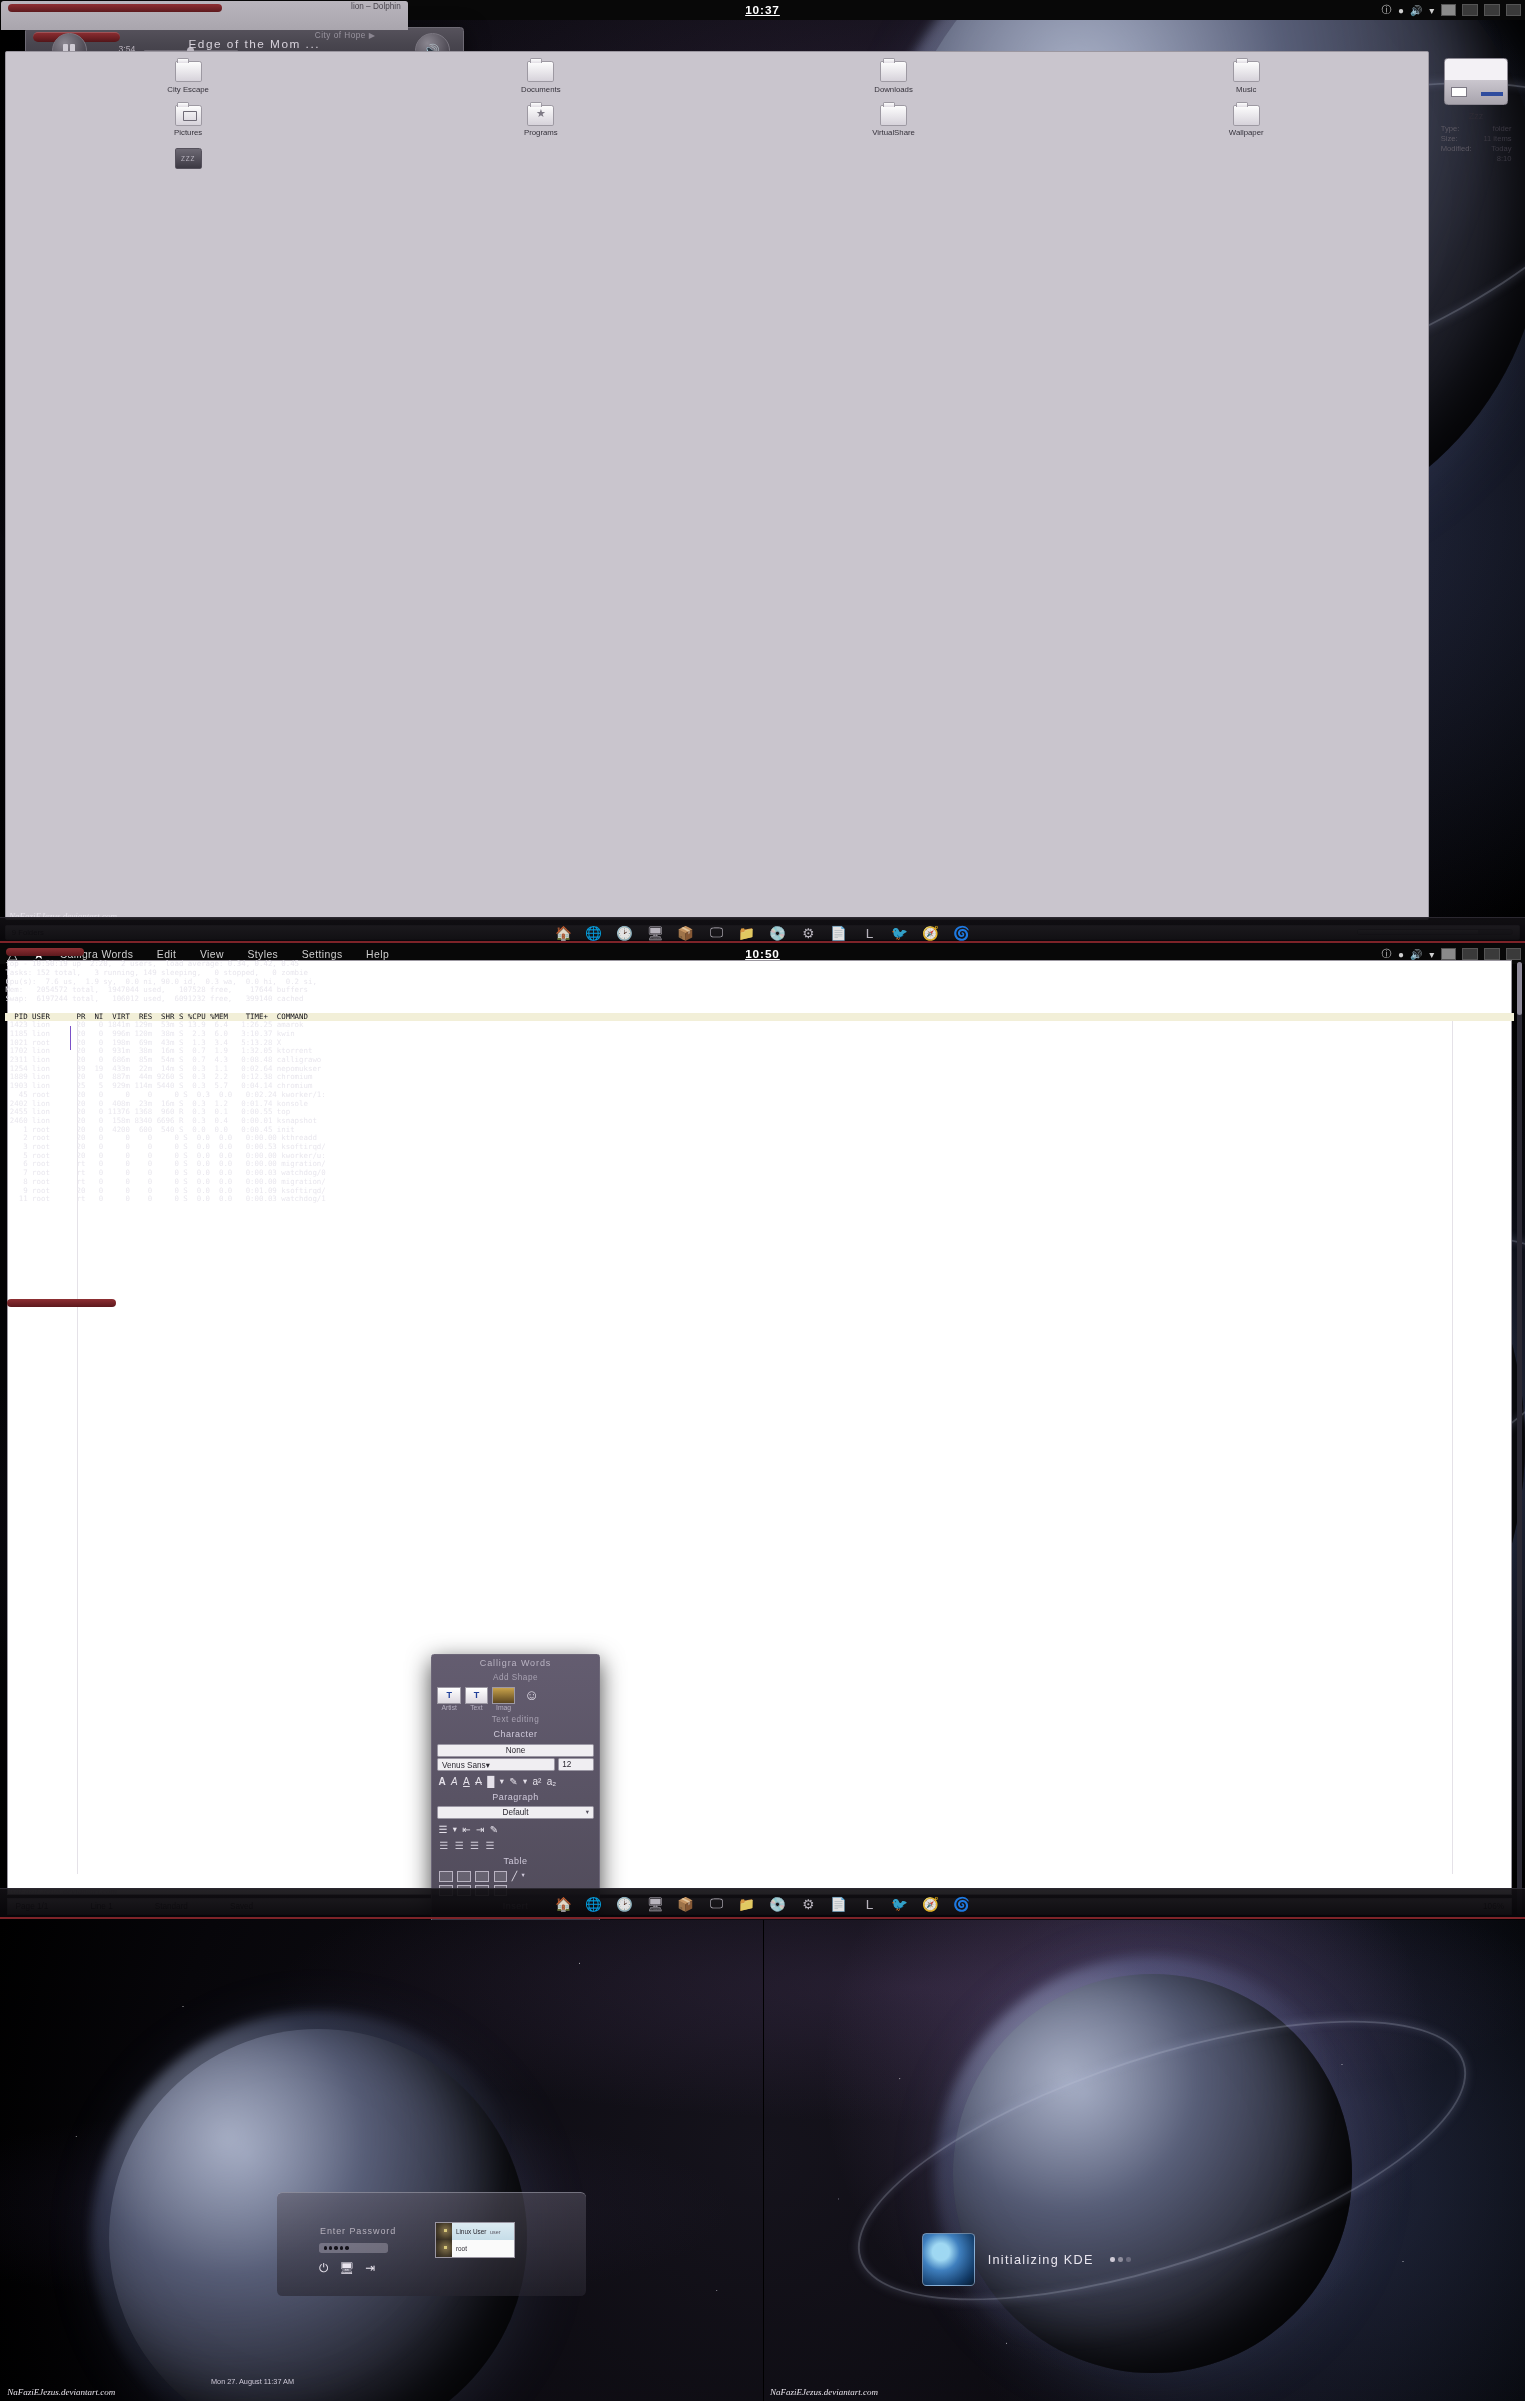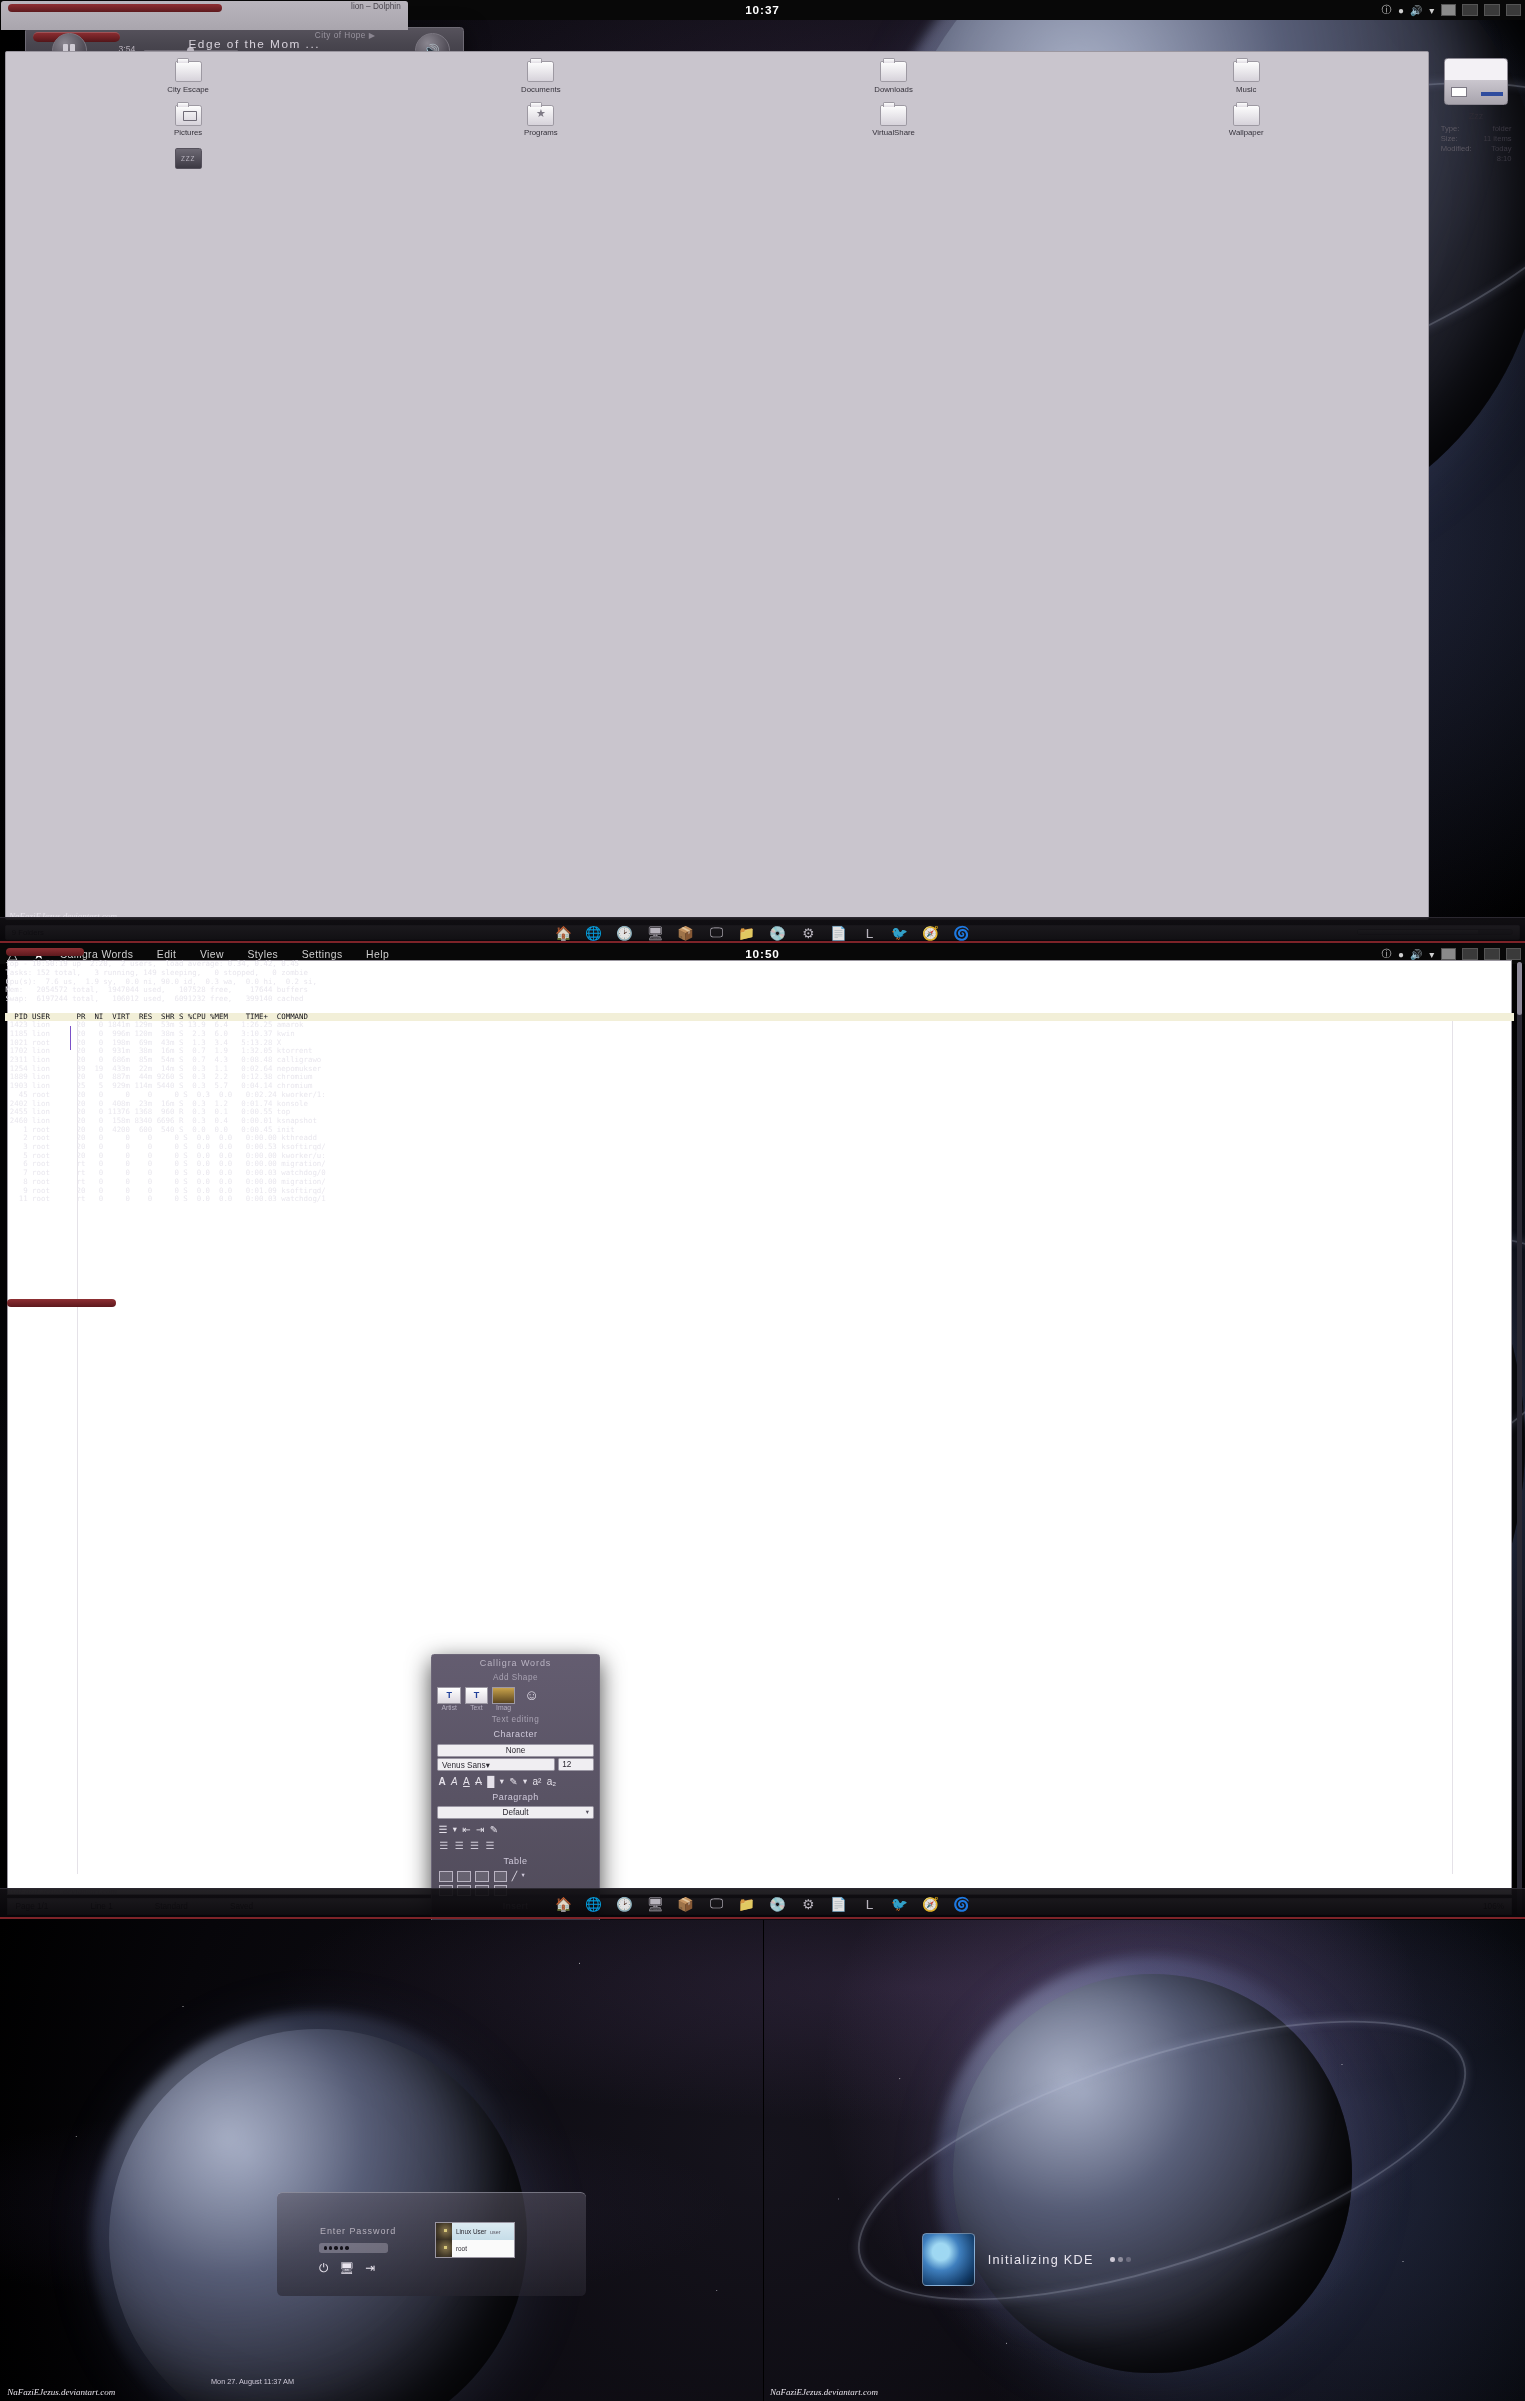--- a/index.html
+++ b/index.html
@@ -57,21 +57,21 @@
   }
 
   
   .topbar { position:absolute; left:0; width:1525px; height:20px; top:0;
     background:#080808; display:flex; align-items:center; font-size:10.4px; color:#cfcfcf; }
   .tb-logo { width:25.4px; text-align:center; font-size:12.7px; color:#e8e8e8; }
   .tb-star { width:27px; text-align:center; font-size:13.6px; color:#fff; }
   .tb-menu { display:flex; gap:23.6px; margin-left:7.3px; letter-spacing:0.4px; }
   .tb-menu span { cursor:default; }
   .tb-clock { position:absolute; left:50%; transform:translateX(-50%);
-    font-size:11.8px; color:#fff; letter-spacing:0.9px; font-weight:bold; }
+    font-size:11.8px; color:#fff; letter-spacing:0.9px; font-weight:bold;text-decoration:underline; }
   .tb-right { position:absolute; right:3.6px; display:flex; align-items:center; gap:6.4px; font-size:10px;}
   .tb-right .sq { width:15.4px;height:11.8px;background:#3a3a3a;border:0.9px solid #555; }
   .tb-right .sq.on { background:#8a8a8a; }
 
   
   .win { position:absolute; border:0.9px solid #6e6a74; border-radius:3.6px;
     background:linear-gradient(180deg,#56525c 0%,#4a4750 3%,#3b3842 8%,#332f38 100%);
     box-shadow:0 7.3px 23.6px rgba(0,0,0,.72); }
   .win-redbar { position:absolute; left:5.4px; top:3.6px; height:10px; border-radius:5.4px;
     background:linear-gradient(180deg,#8e2f33 0%,#6e2024 60%,#521619 100%);

